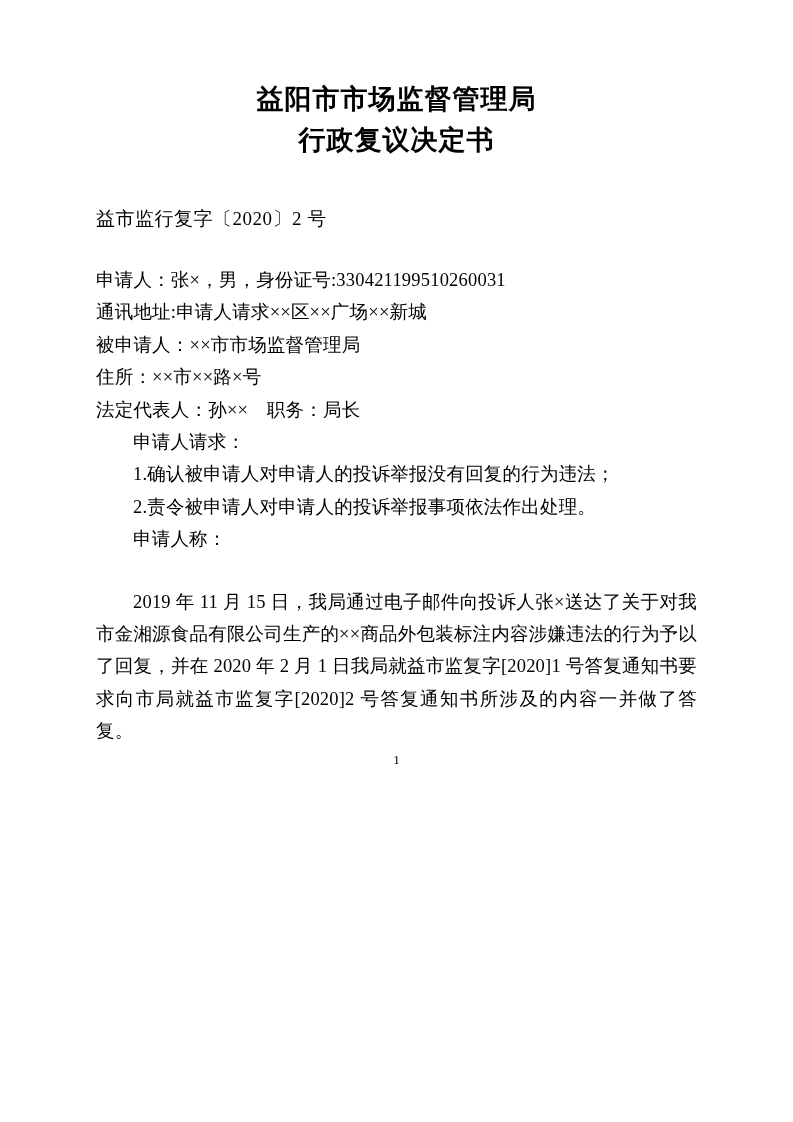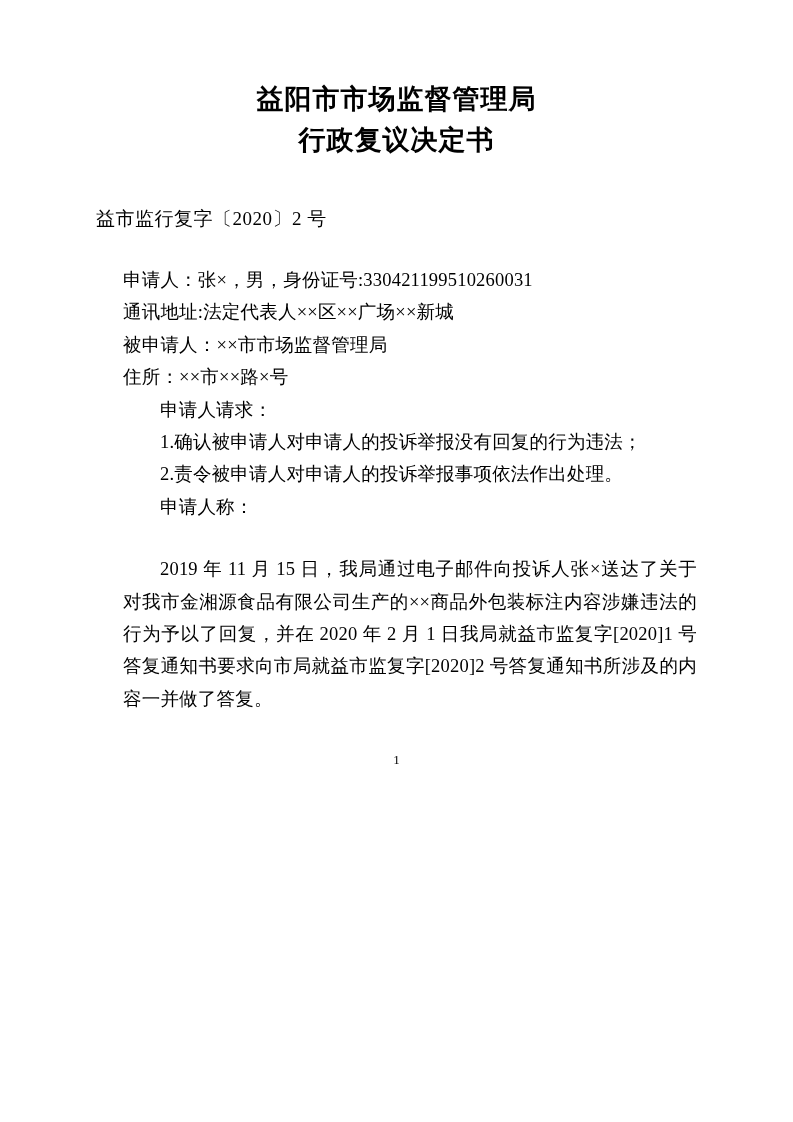--- a/index.html
+++ b/index.html
@@ -35,21 +35,20 @@
     display: block;
   }
   .doc-number {
     font-size: 19px;
     line-height: 30px;
     margin-top: 44px;
     letter-spacing: 0.5px;
   }
   .body-block {
     margin-top: 30px;
-    margin-left: 27px;
   }
   .para {
     font-size: 18.5px;
     line-height: 32.4px;
     text-align: justify;
     text-justify: inter-ideograph;
     margin: 0;
     letter-spacing: 0.2px;
   }
   .indent {
@@ -75,23 +74,24 @@
 
   <h1 class="doc-title">
     <span class="line">益阳市市场监督管理局</span>
     <span class="line">行政复议决定书</span>
   </h1>
 
   <div class="doc-number">益市监行复字〔2020〕2 号</div>
 
   <div class="body-block">
     <p class="para">申请人：张×，男，身份证号:330421199510260031</p>
-    <p class="para">通讯地址:法定代表人××区××广场××新城</p>
+    <p class="para">通讯地址:申请人请求××区××广场××新城</p>
     <p class="para">被申请人：××市市场监督管理局</p>
     <p class="para">住所：××市××路×号</p>
+    <p class="para">法定代表人：孙××　职务：局长</p>
     <p class="para indent">申请人请求：</p>
     <p class="para indent">1.确认被申请人对申请人的投诉举报没有回复的行为违法；</p>
     <p class="para indent">2.责令被申请人对申请人的投诉举报事项依法作出处理。</p>
     <p class="para indent">申请人称：</p>
 
     <div class="spacer"></div>
 
     <p class="para indent">2019 年 11 月 15 日，我局通过电子邮件向投诉人张×送达了关于对我市金湘源食品有限公司生产的××商品外包装标注内容涉嫌违法的行为予以了回复，并在 2020 年 2 月 1 日我局就益市监复字[2020]1 号答复通知书要求向市局就益市监复字[2020]2 号答复通知书所涉及的内容一并做了答复。</p>
   </div>
 

